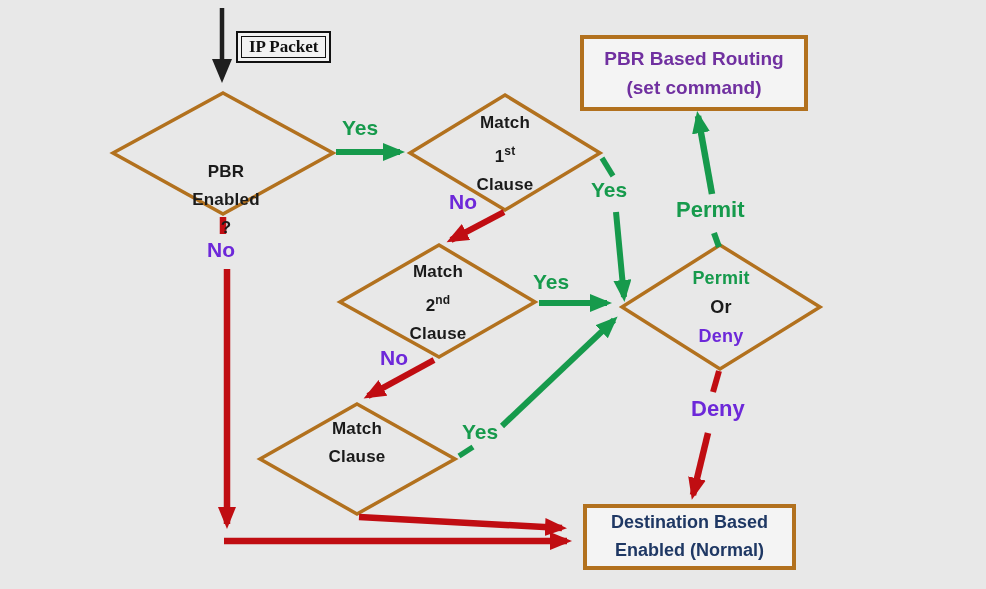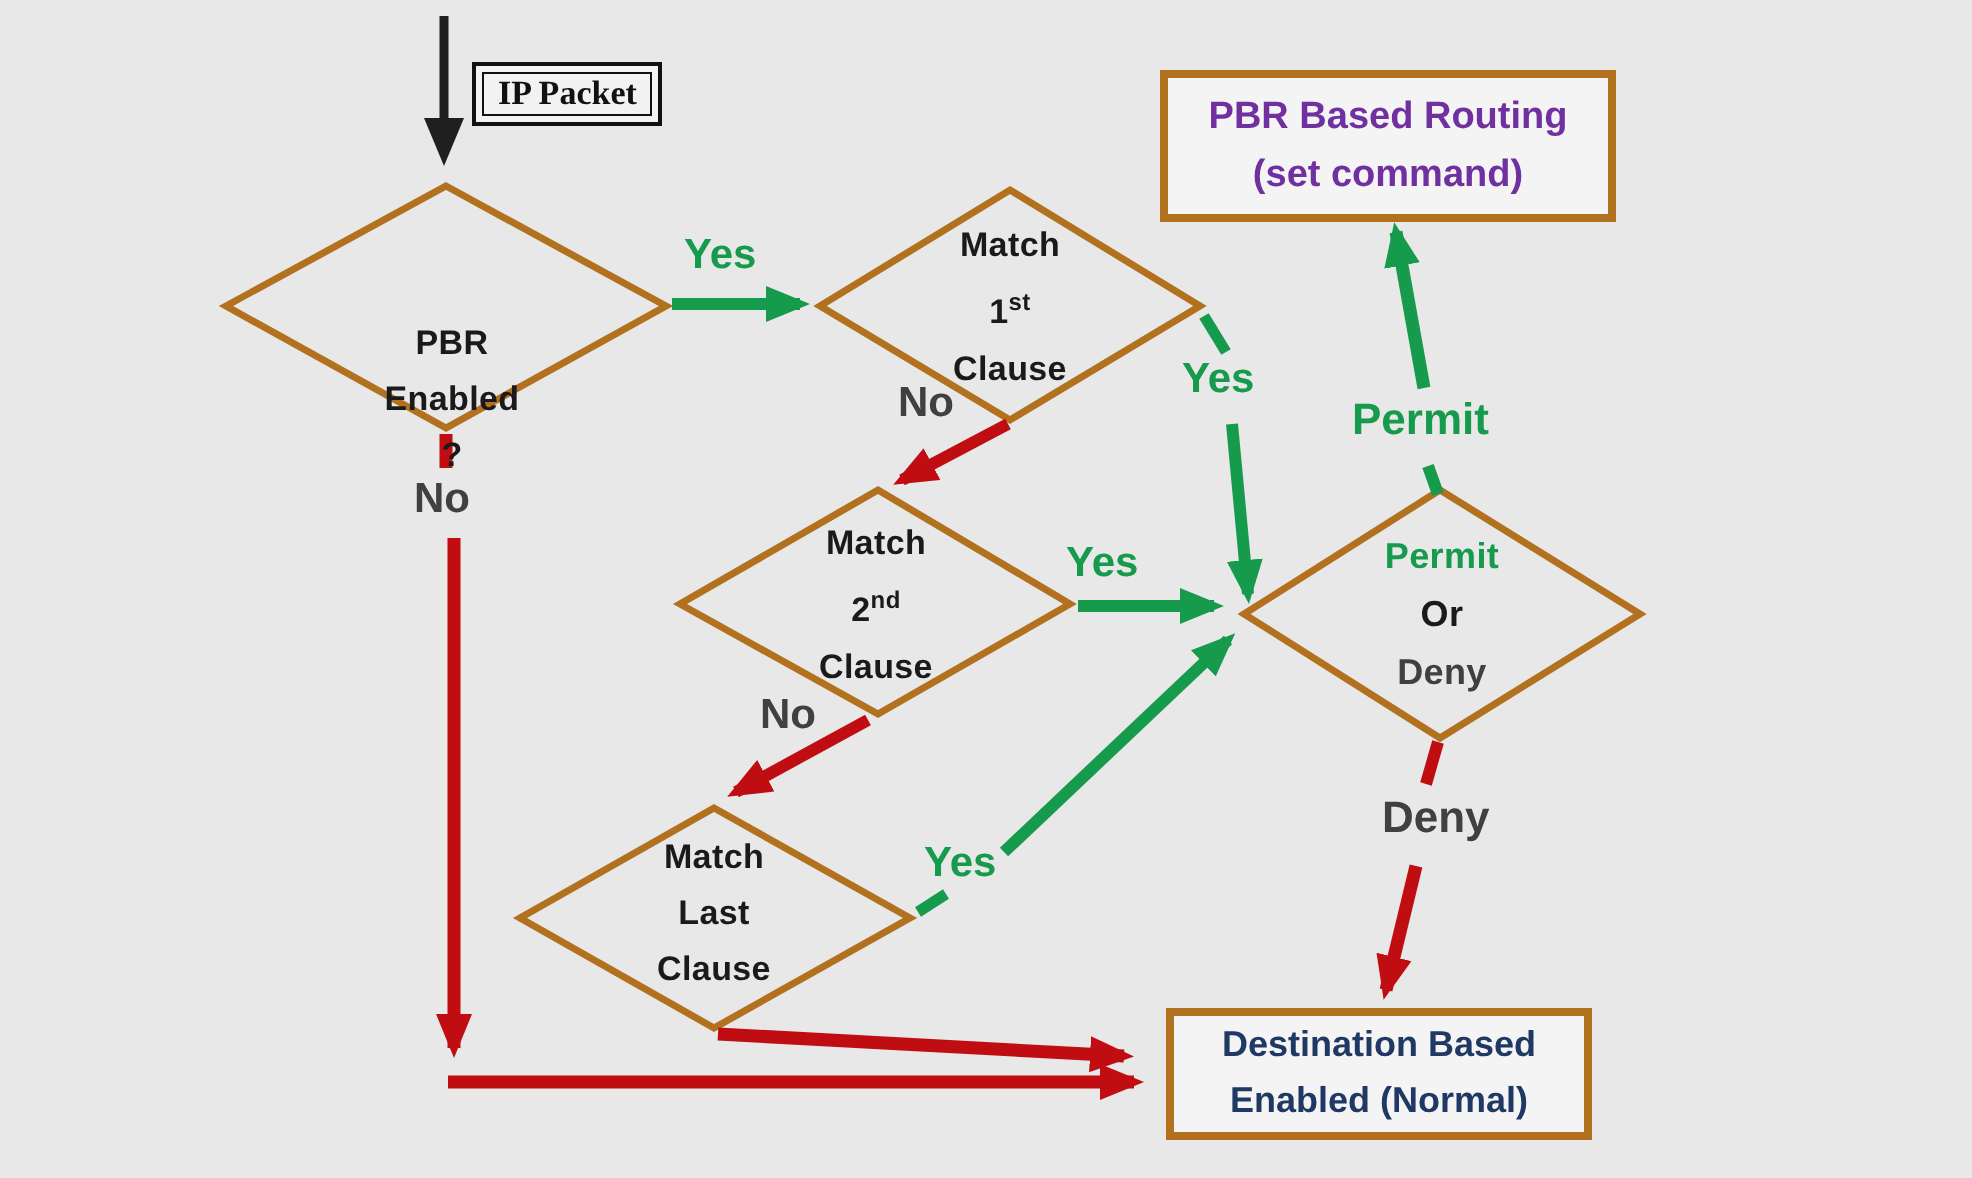--- a/index.html
+++ b/index.html
@@ -23,21 +23,21 @@
     letter-spacing:0.2px;
   }
   .node-label sup{font-size:12px;margin-top:16px;}
 
   
   .edge-label{
     position:absolute;
     font-weight:bold;font-size:21px;line-height:24px;
   }
   .green-text{color:#169a4c;}
-  .red-text{color:#404040;}
+  .red-text{color:#6d28d9;}
   .big{font-size:22px;}
 
   
   .proc-box{
     position:absolute;box-sizing:border-box;
     border:4px solid #b2711e;background:#f4f4f4;
     display:flex;flex-direction:column;justify-content:center;align-items:center;
     text-align:center;font-weight:bold;line-height:1.55;
   }
   #pbr-routing-box{left:580px;top:35px;width:228px;height:76px;color:#7030a0;font-size:19px;}
@@ -125,21 +125,20 @@
   </div>
 
   <div class="node-label" style="left:378px;top:258px;width:120px;">
     <div>Match</div>
     <div><span>2</span><sup>nd</sup></div>
     <div>Clause</div>
   </div>
 
   <div class="node-label" style="left:297px;top:415px;width:120px;">
     <div>Match</div>
-    <div>Last</div>
     <div>Clause</div>
   </div>
 
   <div class="node-label" style="left:651px;top:264px;width:140px;font-size:18px;line-height:29px;">
     <div class="green-text">Permit</div>
     <div>Or</div>
     <div class="red-text">Deny</div>
   </div>
 
   <div id="pbr-routing-box" class="proc-box">

